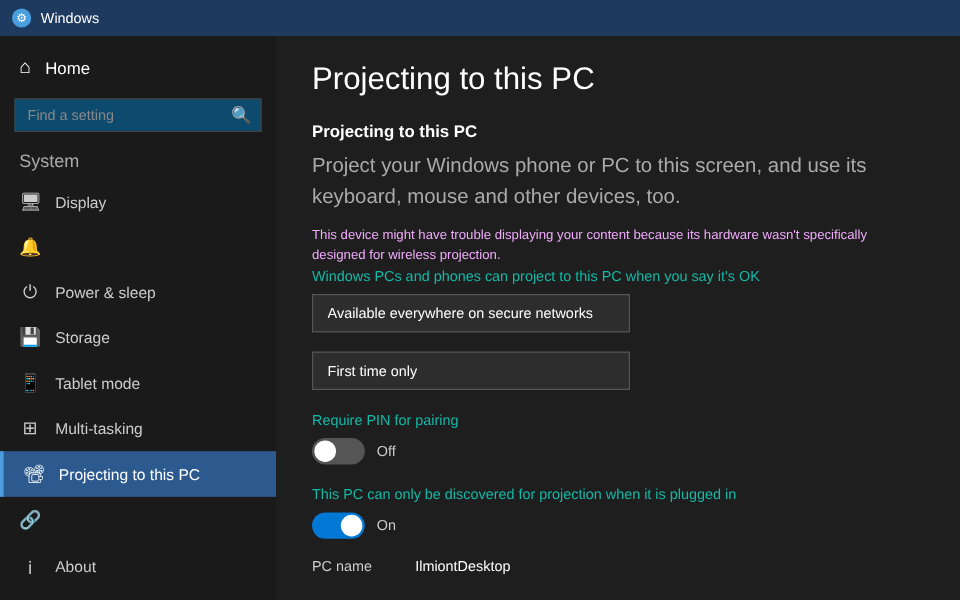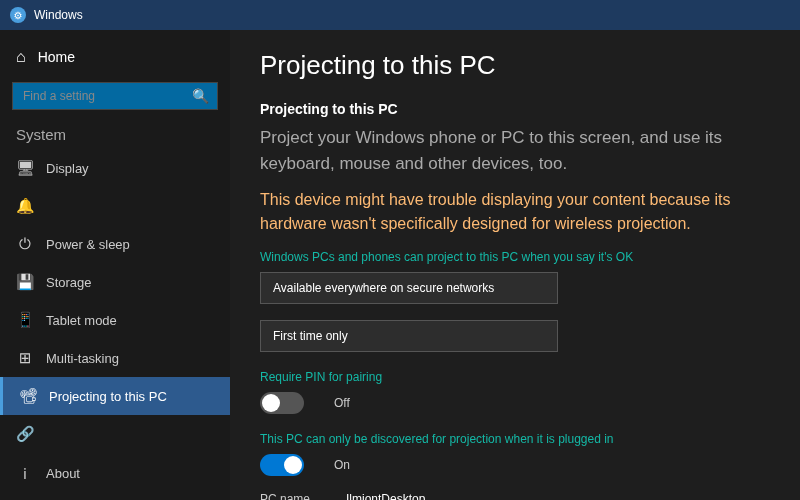--- a/index.html
+++ b/index.html
@@ -64,21 +64,21 @@
       color: #fff;
     }
     .sidebar-home .icon { margin-right: 12px; font-size: 16px; }
 
     .search-box {
       margin: 6px 12px 12px 12px;
       position: relative;
     }
     .search-box input {
       width: 100%;
-      background: #0369a1;
+      background: #0c4a6e;
       border: 1px solid #444;
       color: #ccc;
       padding: 6px 30px 6px 10px;
       font-size: 12px;
       outline: none;
     }
     .search-box input::placeholder { color: #888; }
     .search-box .search-icon {
       position: absolute;
       right: 8px;
@@ -139,56 +139,54 @@
     }
 
     .description {
       font-size: 17px;
       color: #aaa;
       margin-bottom: 12px;
       line-height: 1.5;
     }
 
     .warning-text {
-      font-size: 16px;
-      color: #fdba74;
-      margin-bottom: 12px;
+      font-size: 11px;
+      color: #f0abfc;
       line-height: 1.5;
     }
 
     .label-text {
       font-size: 12px;
       color: #14b8a6;
       margin-bottom: 6px;
       line-height: 1.5;
     }
 
     .dropdown-container {
       position: relative;
       margin-bottom: 16px;
     }
 
     .dropdown {
-      width: 298px;
+      width: 265px;
       background: #2d2d2d;
       border: 1px solid #555;
       color: #fff;
       padding: 8px 30px 8px 12px;
       font-size: 12px;
       appearance: none;
       cursor: pointer;
       outline: none;
     }
 
     
     .toggle-row {
       display: flex;
       align-items: center;
       margin-bottom: 4px;
-      gap: 20px;
     }
 
     .toggle {
       width: 44px;
       height: 22px;
       border-radius: 11px;
       position: relative;
       cursor: pointer;
       flex-shrink: 0;
       margin-right: 10px;

